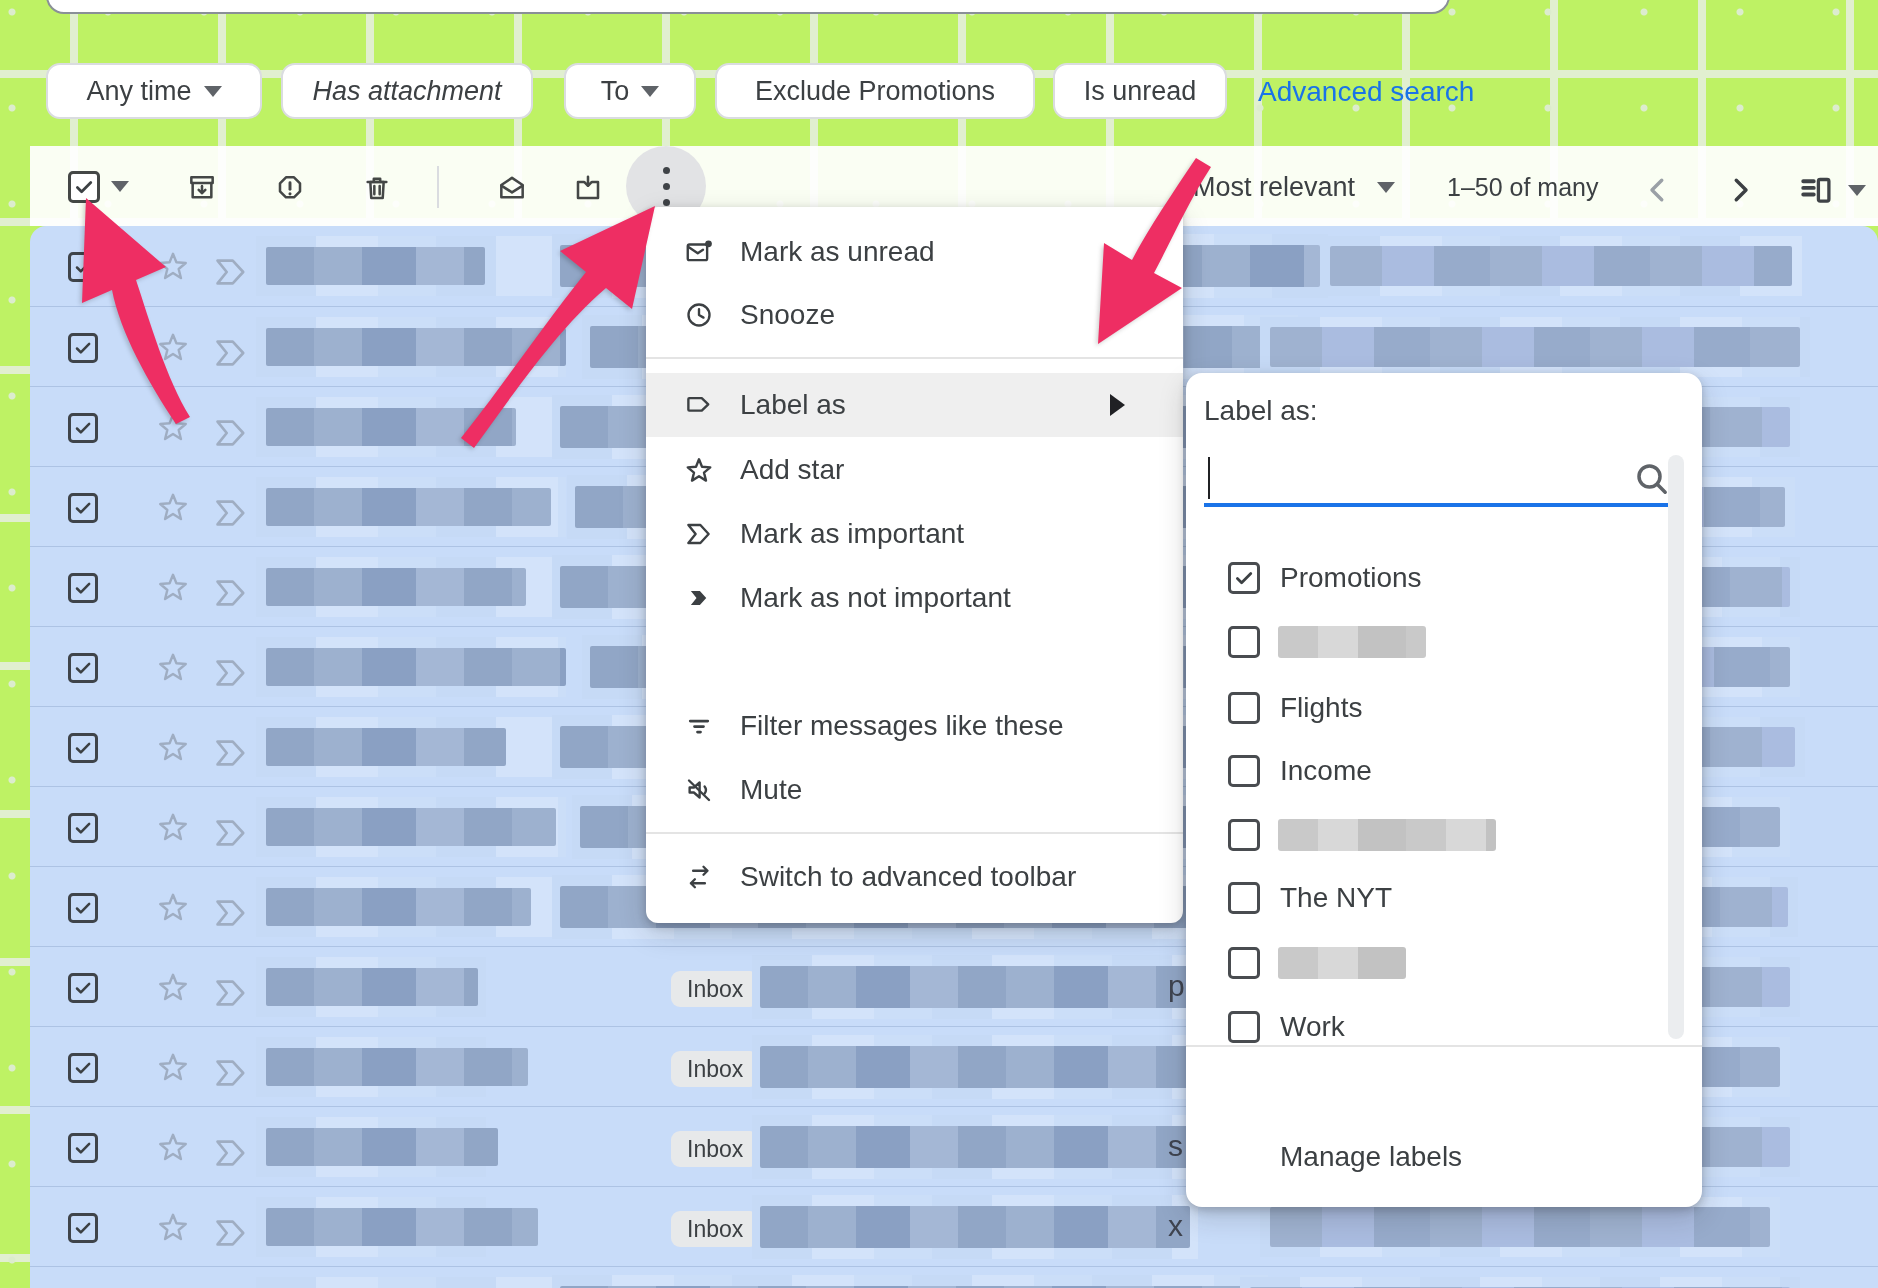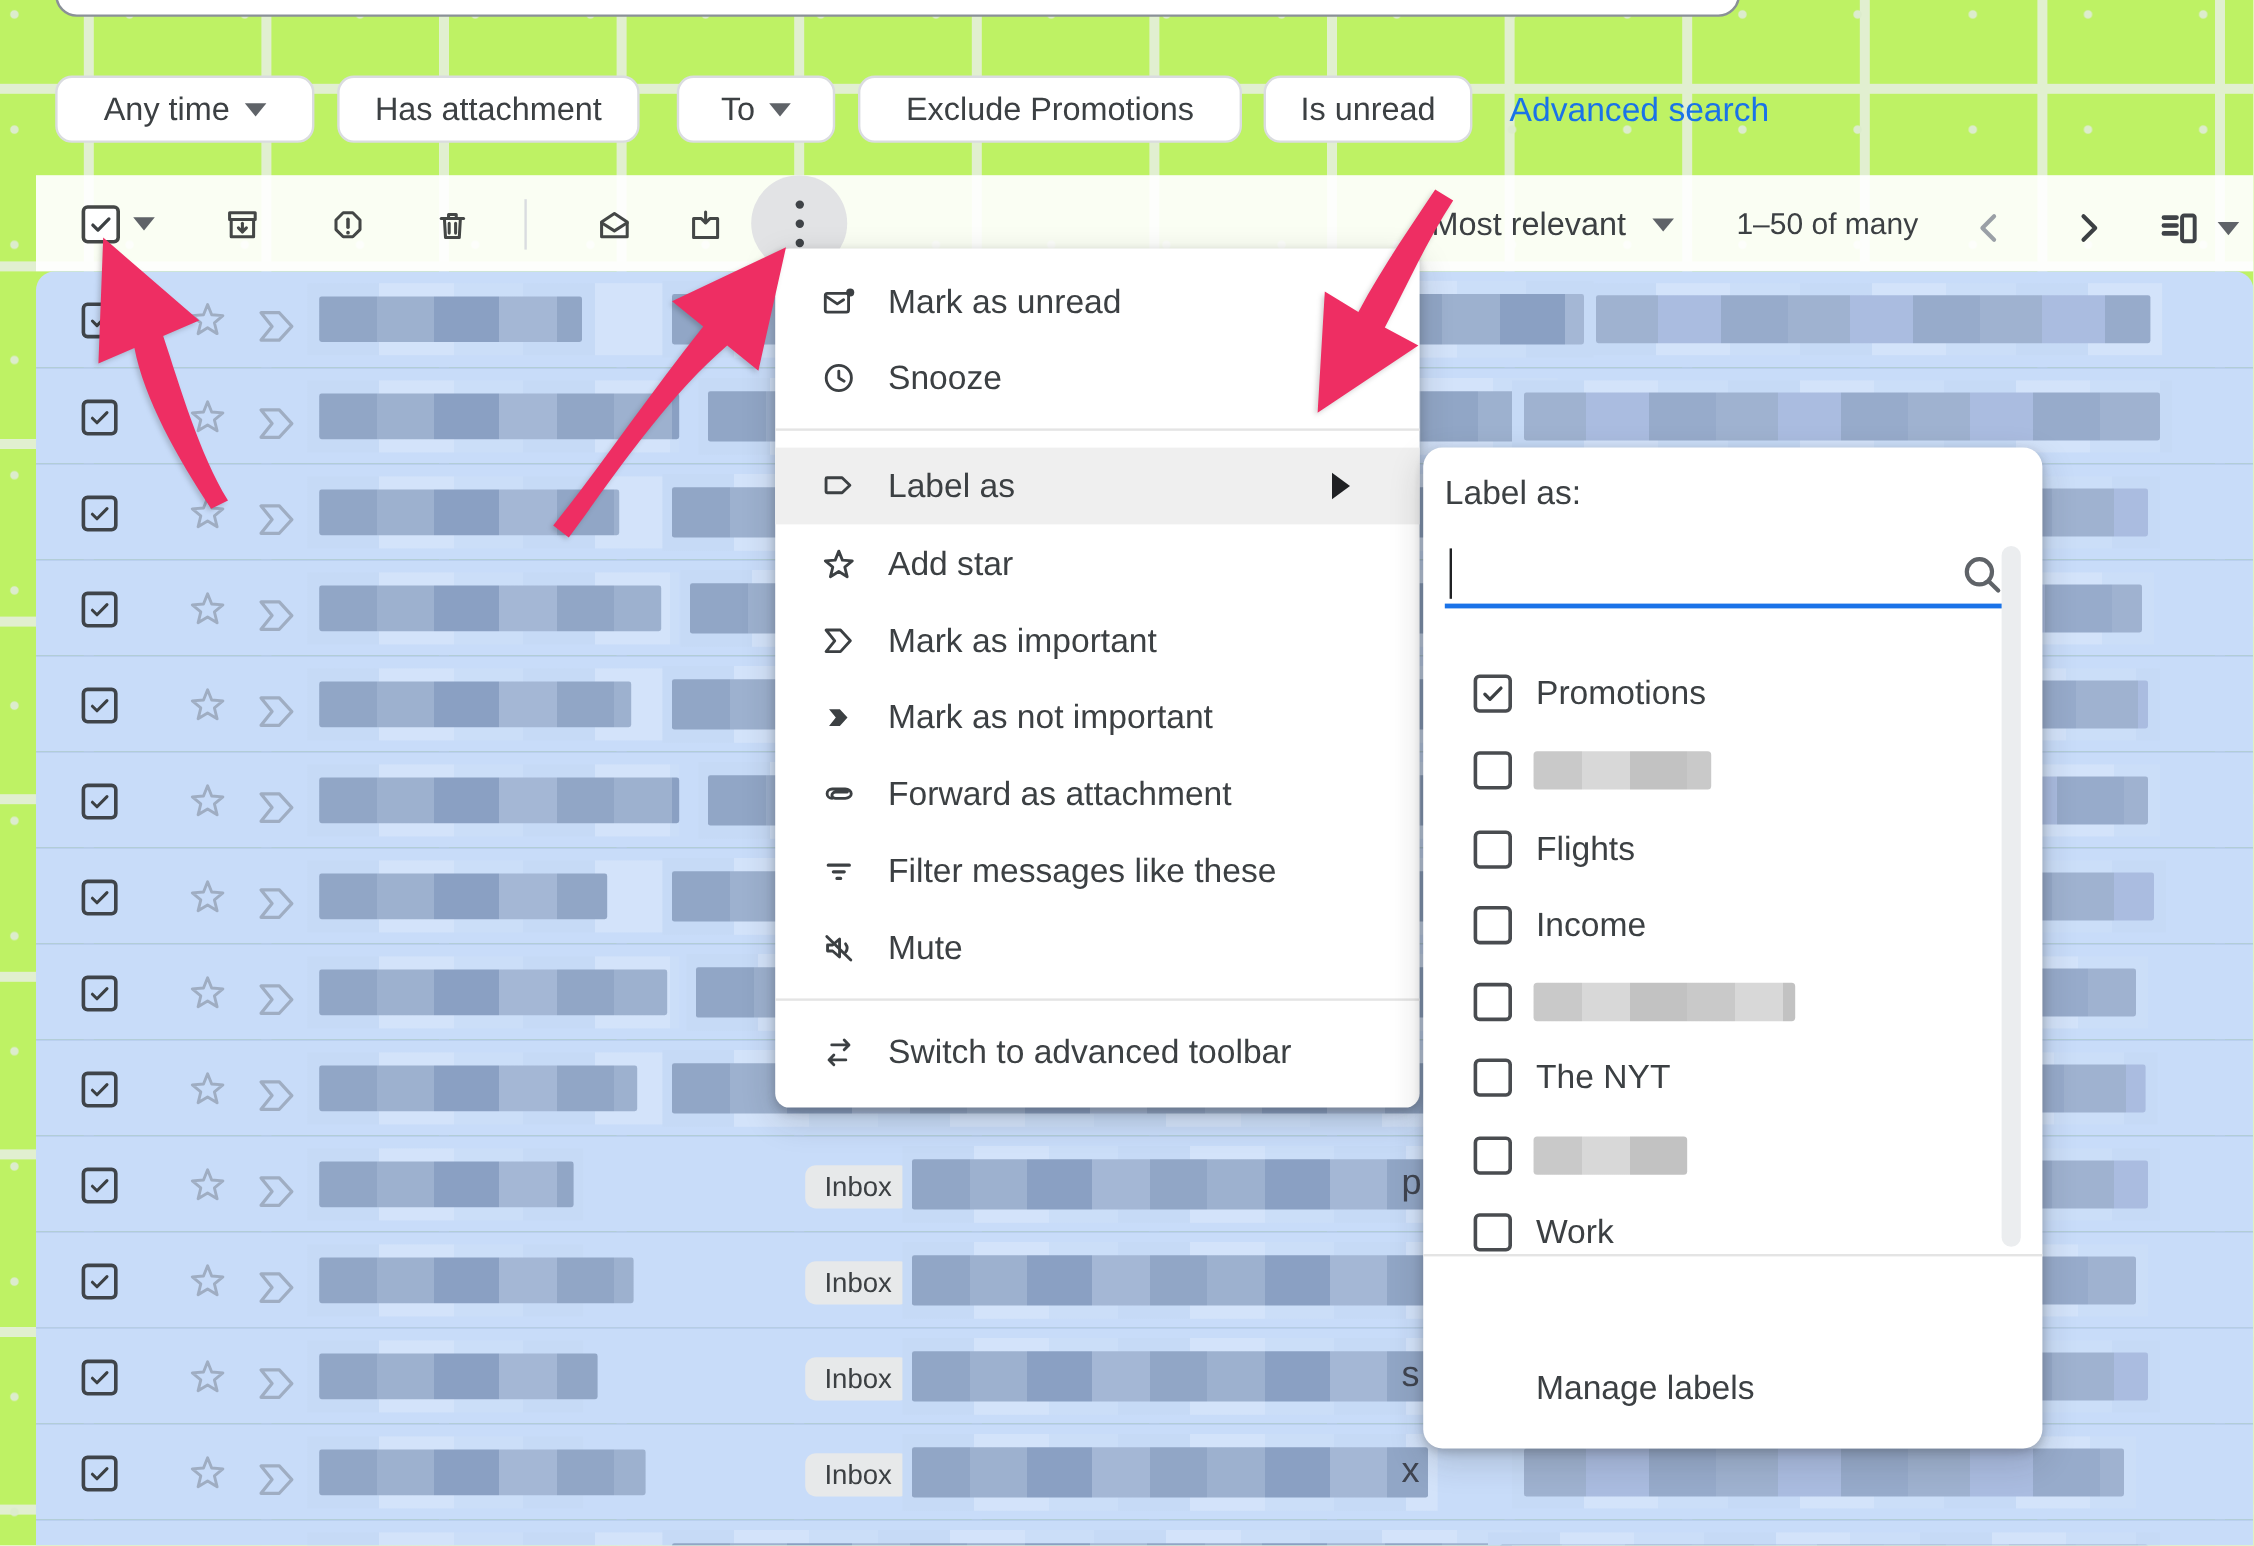--- a/index.html
+++ b/index.html
@@ -112,21 +112,21 @@
 
 <div id="app">
   <div id="bg-pattern"></div>
   <div id="search-remnant"></div>
 
   <div id="chips-row">
       <div class="chip" style="left: 46px; width: 216px;">
         <span>Any time</span>
         <span class="caret"></span>
       </div>
-      <div class="chip" style="left: 281px; width: 252px;">
+      <div class="chip" style="left: 281px; width: 252px; font-style: italic;">
         <span>Has attachment</span>
       </div>
       <div class="chip" style="left: 564px; width: 132px;">
         <span>To</span>
         <span class="caret"></span>
       </div>
       <div class="chip" style="left: 715px; width: 320px;">
         <span>Exclude Promotions</span>
       </div>
       <div class="chip" style="left: 1053px; width: 174px;">
@@ -518,28 +518,20 @@
         <span class="mi-label">Mark as important</span>
       </div>
       <div class="menu-item" style="top: 359px;">
         <span class="mi-icon">
           <svg width="30" height="30" viewBox="0 0 24 24" fill="none" stroke="#3c4043" stroke-width="1.9" stroke-linecap="round" stroke-linejoin="round">
             <path d="M5.5 6.4h7.2l5.1 5.6-5.1 5.6H5.5l4.5-5.6z" fill="#3c4043" stroke="none"></path>
           </svg>
         </span>
         <span class="mi-label">Mark as not important</span>
       </div>
-      <div class="menu-item" style="top: 423px;">
-        <span class="mi-icon">
-          <svg width="30" height="30" viewBox="0 0 24 24" fill="none" stroke="#3c4043" stroke-width="1.9" stroke-linecap="round" stroke-linejoin="round">
-            <path d="M7.6 14.6c-1.9 0-3.4-1.4-3.4-3.1s1.5-3.1 3.4-3.1h8.7c2.2 0 4 1.4 4 3.1s-1.8 3.1-4 3.1H9.9c-1.4 0-2.5-1-2.5-2.1s1.1-2.1 2.5-2.1h7.8"></path>
-          </svg>
-        </span>
-        <span class="mi-label">Forward as attachment</span>
-      </div>
       <div class="menu-item" style="top: 487px;">
         <span class="mi-icon">
           <svg width="30" height="30" viewBox="0 0 24 24" fill="none" stroke="#3c4043" stroke-width="1.9" stroke-linecap="round" stroke-linejoin="round">
             <path d="M5 8h14M8.4 12.4h7.2M10.8 16.8h2.4" stroke-width="2.2"></path>
           </svg>
         </span>
         <span class="mi-label">Filter messages like these</span>
       </div>
       <div class="menu-item" style="top: 551px;">
         <span class="mi-icon">

